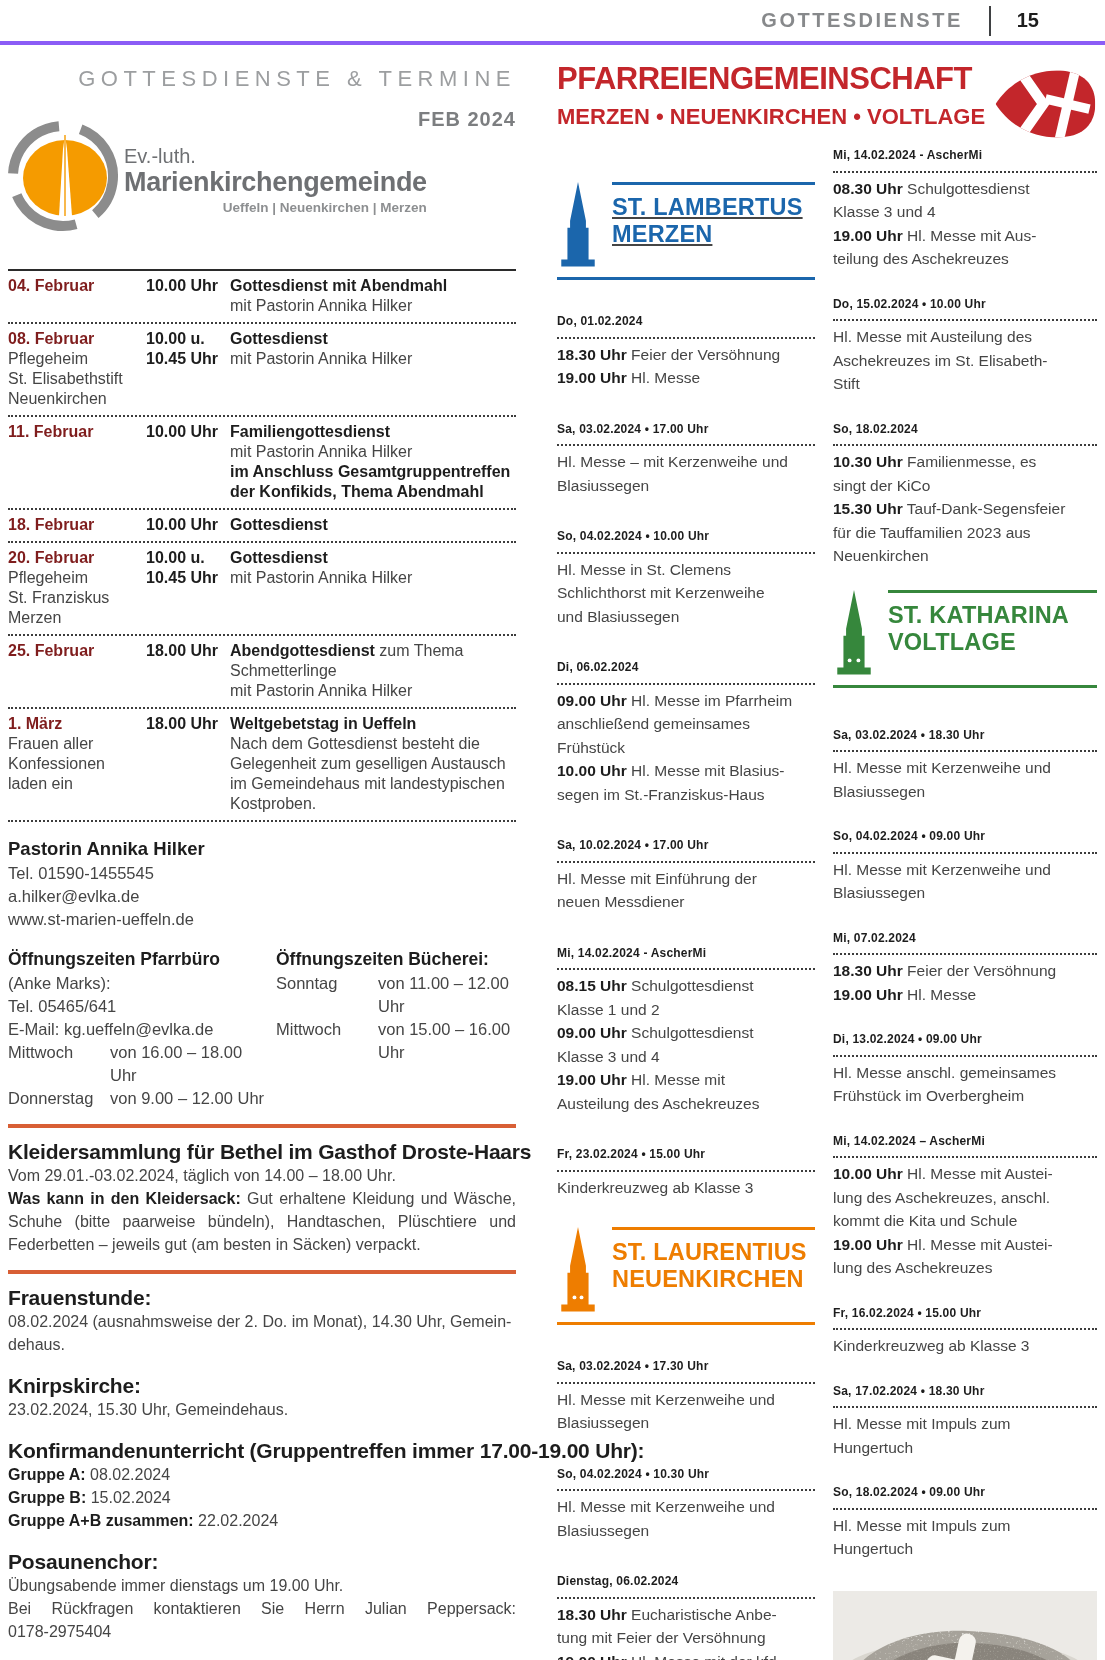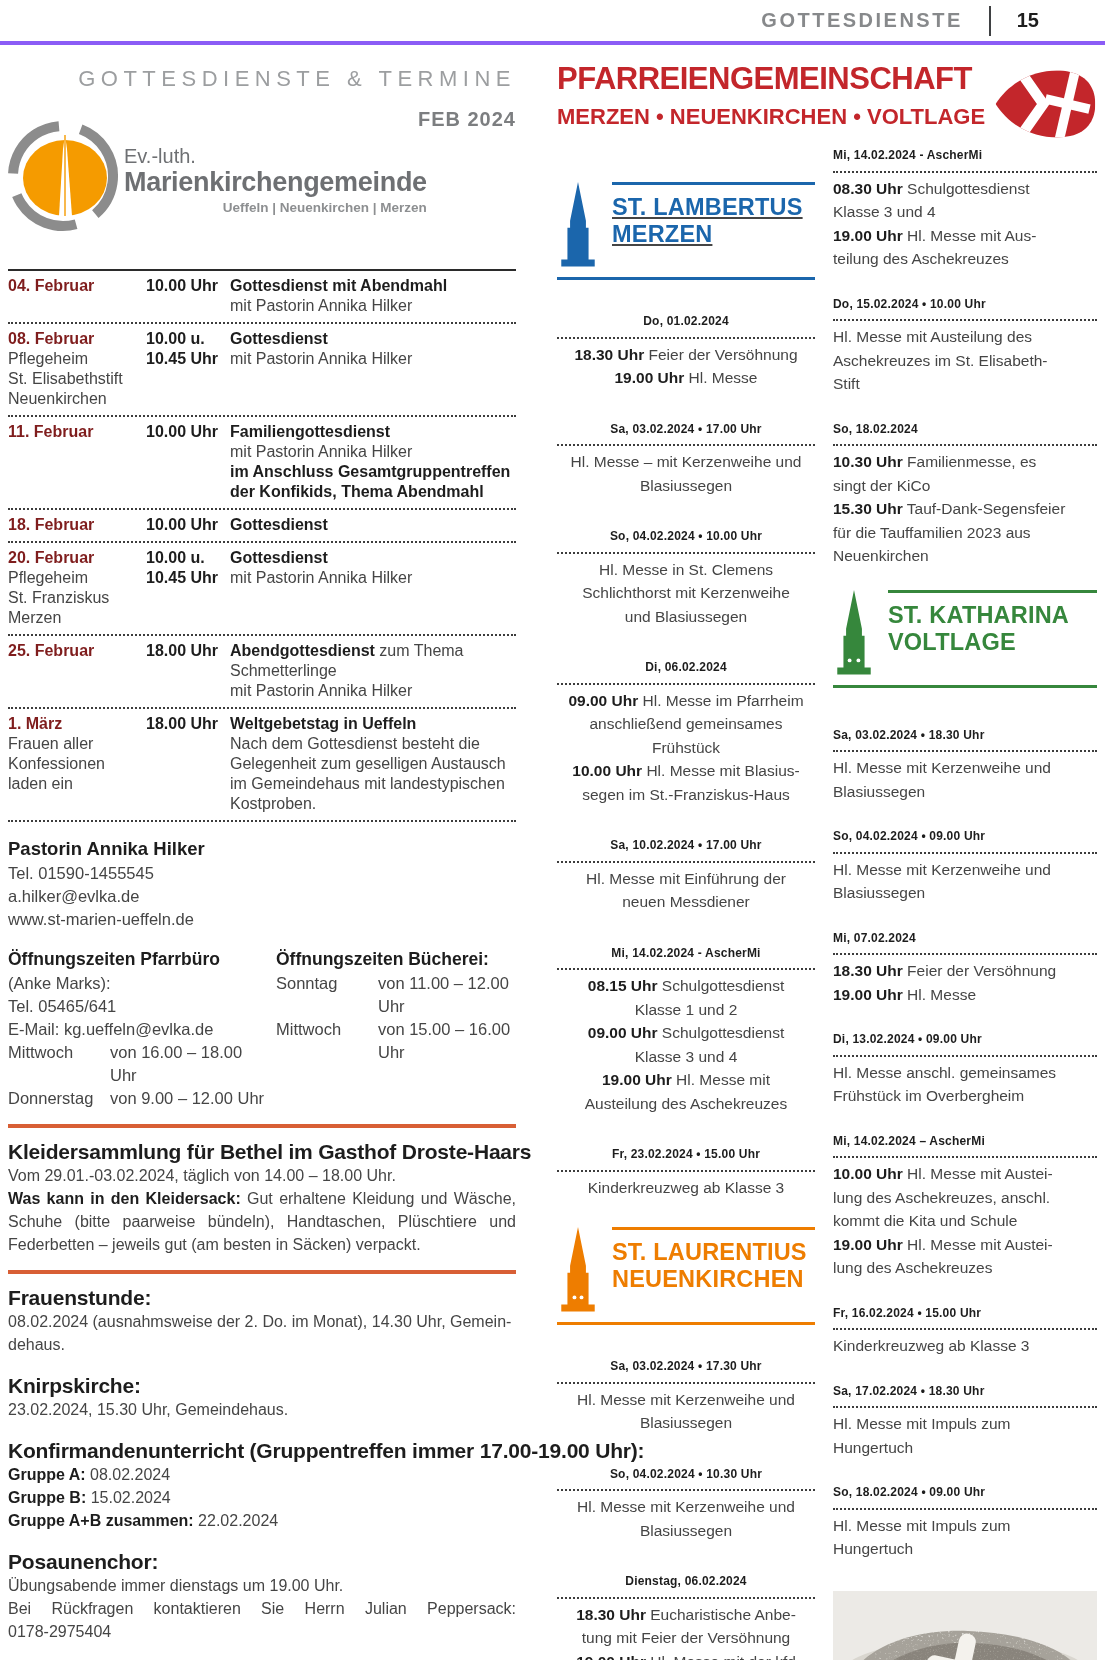--- a/index.html
+++ b/index.html
@@ -67,21 +67,21 @@
   .ch-name,.ch-place{font-weight:bold;font-size:23.5px;line-height:27px;letter-spacing:0.2px;white-space:nowrap;}
   .ch-botline{height:3px;margin-top:7px;}
   .blue .ch-topline,.blue .ch-botline{background:#1b66ac;}
   .blue .ch-name,.blue .ch-place{color:#1b66ac;}
   .orange .ch-topline,.orange .ch-botline{background:#ee7d00;}
   .orange .ch-name,.orange .ch-place{color:#ee7d00;}
   .green .ch-topline,.green .ch-botline{background:#36873c;}
   .green .ch-name,.green .ch-place{color:#36873c;}
   
   .entry{font-size:15.5px;line-height:23.5px;}
-  .col-mid .entry{margin-bottom:28px;text-align:center;}
+  .col-mid .entry{margin-bottom:28px;}
   .col-right .entry{margin-bottom:22px;}
   .entry-title{font-weight:bold;font-size:12px;color:#1d1d1d;letter-spacing:0.2px;
     border-bottom:2.5px dotted #3c3c3c;padding-bottom:3px;margin-bottom:4px;white-space:nowrap;}
   .eline{white-space:nowrap;}
   .eline b{color:#1d1d1d;}
   .col-mid .church-header.first{margin-top:124px;text-decoration:underline;}
   .col-mid .church-header.second{margin-top:14px;}
   .col-right .spacer-top{height:86px;}
   .col-right .church-header{margin-top:16px;margin-bottom:36px;}
   

